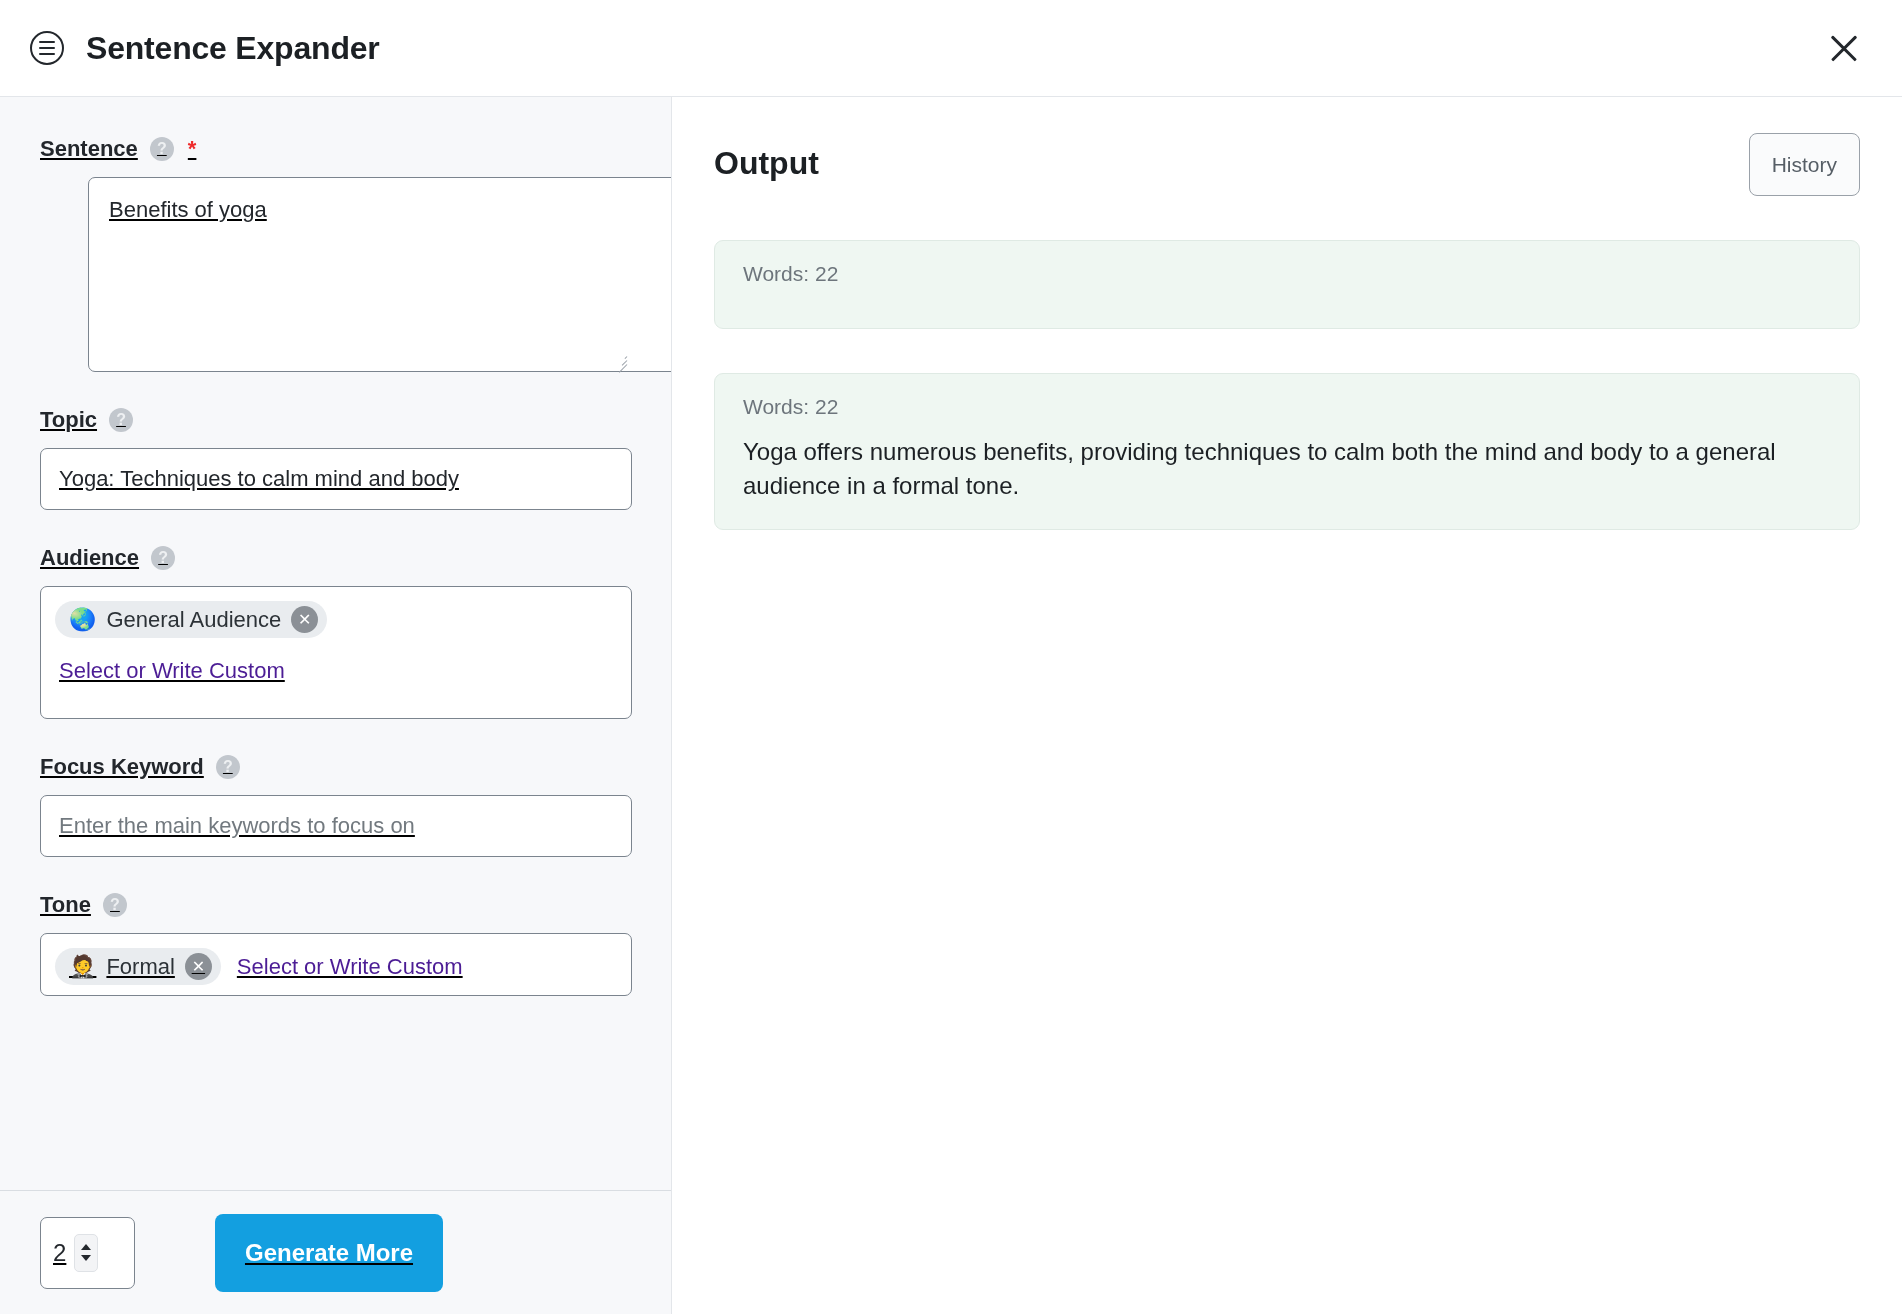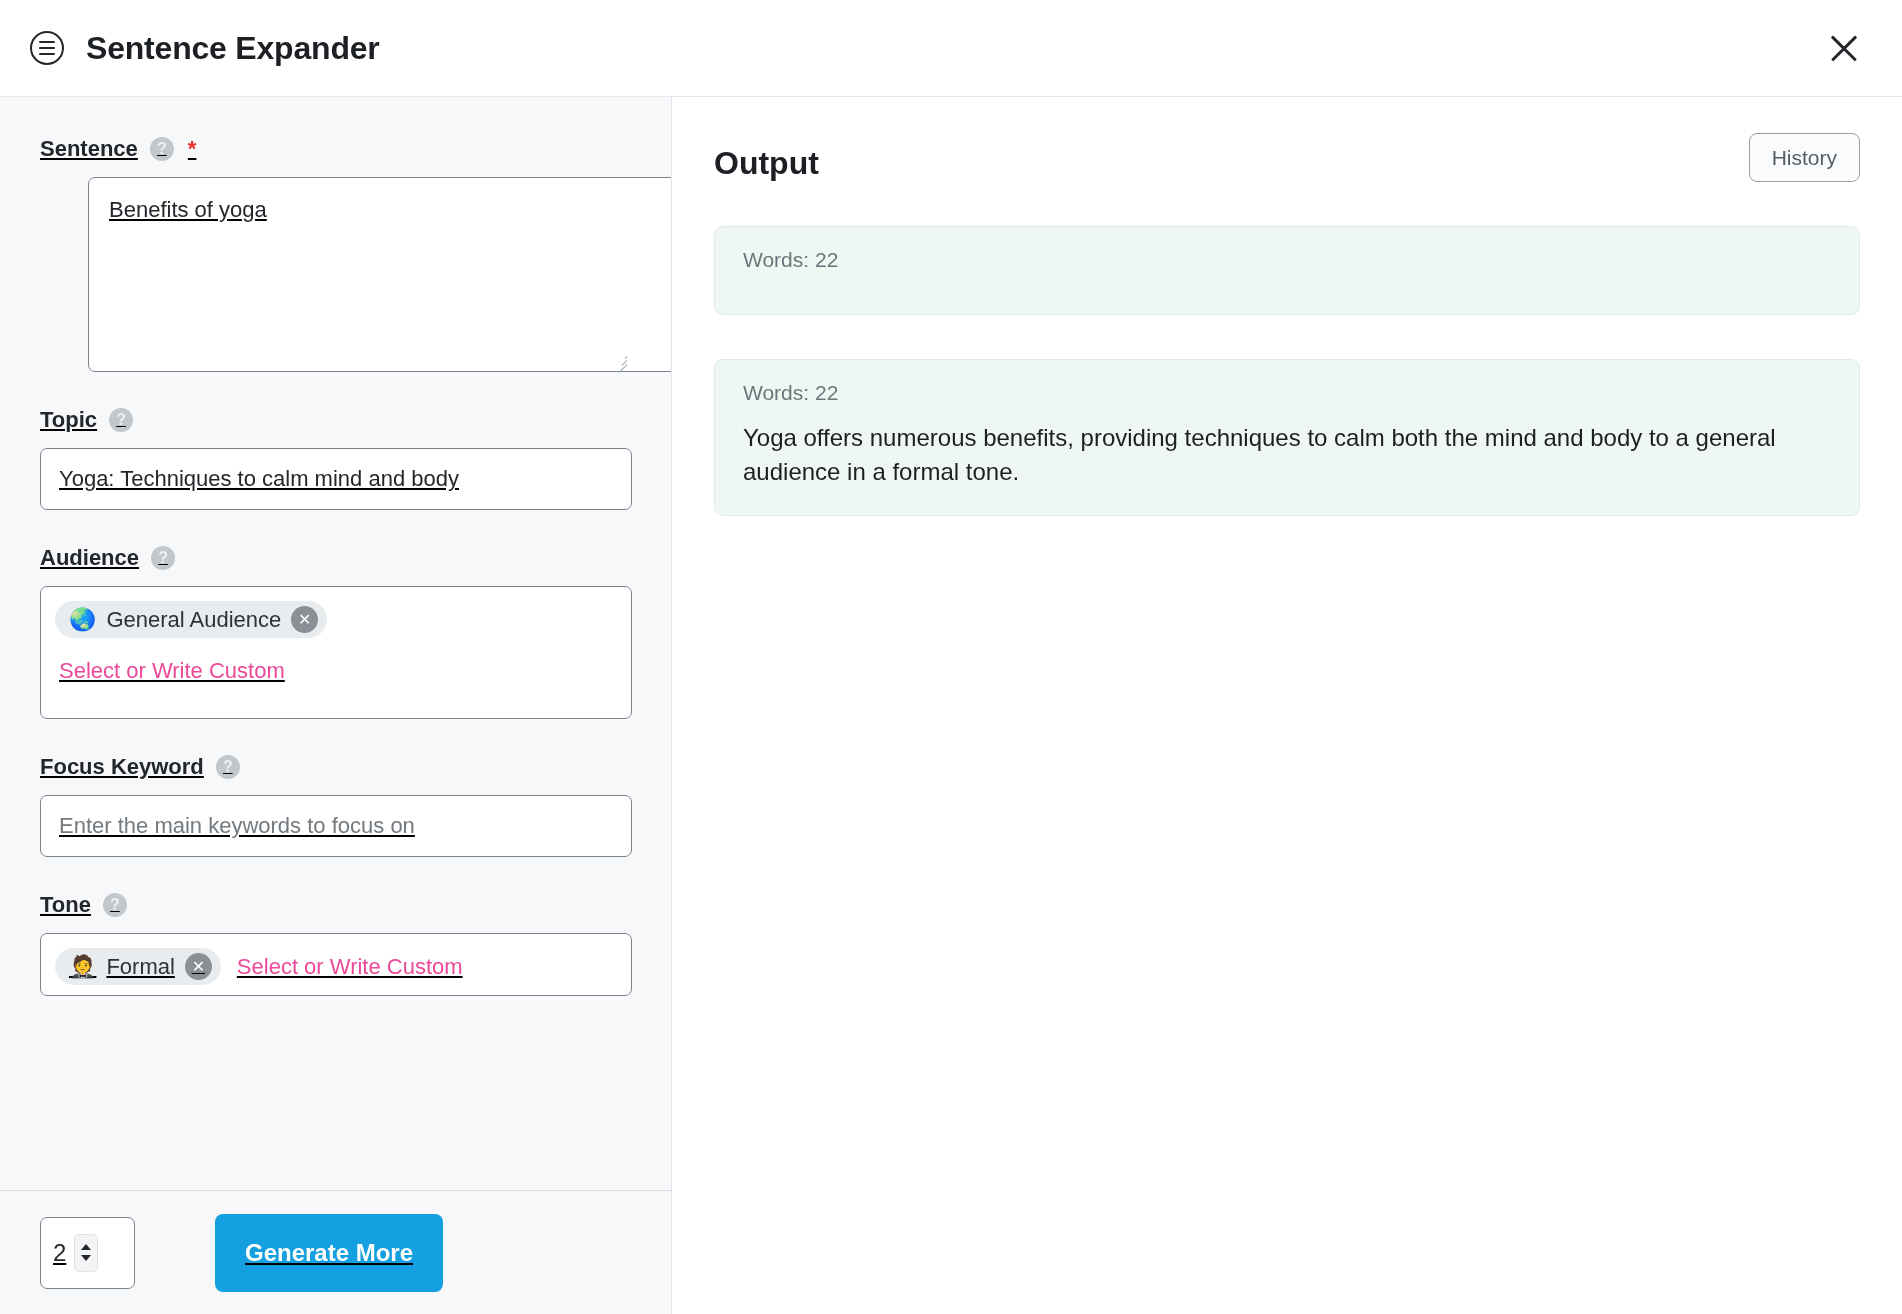--- a/index.html
+++ b/index.html
@@ -205,21 +205,21 @@
     font-size: 16px;
     display: inline-flex;
     align-items: center;
     justify-content: center;
     line-height: 1;
     cursor: pointer;
     flex: 0 0 auto;
   }
   .chips-placeholder {
     font-size: 22px;
-    color: #ec4899;
+    color: #4c1d95;
     padding: 20px 4px 6px 4px;
   }
   .chips-inline-row {
     display: flex;
     align-items: center;
     gap: 16px;
   }
   .chips-inline-row .chips-placeholder { padding: 0; }
 
   
@@ -302,21 +302,21 @@
     line-height: 1;
     padding-top: 14px;
   }
   .history-btn {
     background: #fafbfc;
     border: 1px solid #9aa1a9;
     border-radius: 8px;
     color: #565e66;
     font-size: 21px;
     font-family: "Liberation Sans", sans-serif;
-    padding: 13px 22px;
+    padding: 20px 22px;
     cursor: pointer;
     line-height: 1;
   }
   .out-card {
     background: #eff7f2;
     border: 1px solid #dfeae4;
     border-radius: 9px;
     padding: 22px 28px 26px 28px;
     margin-bottom: 26px;
     margin-top: 44px;

